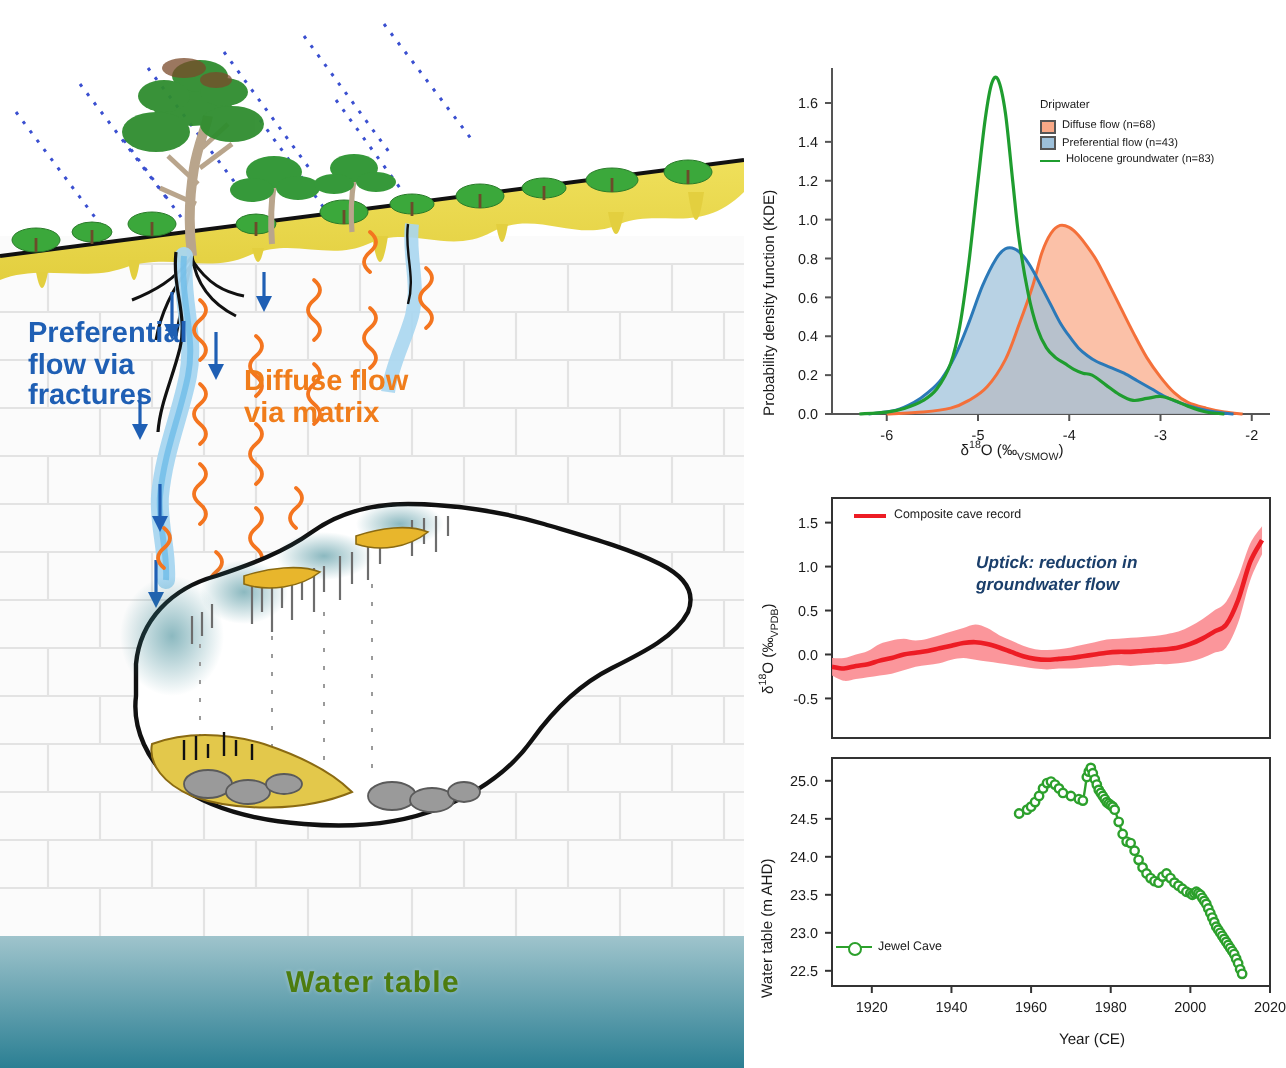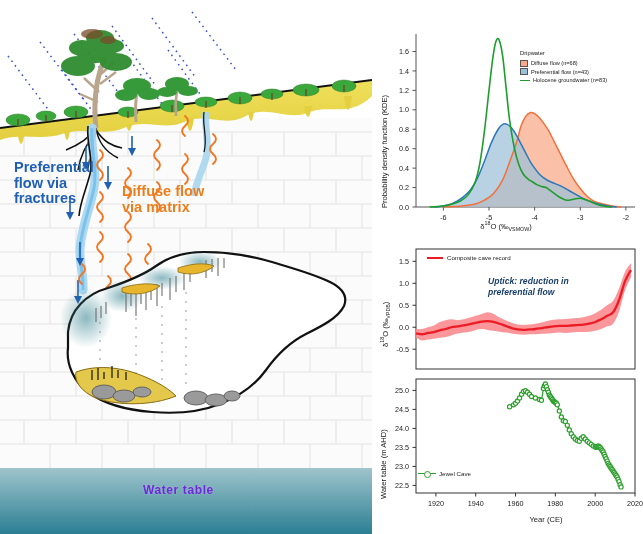--- a/index.html
+++ b/index.html
@@ -7,21 +7,21 @@
        font-family:"Liberation Sans",sans-serif;}
 
   
   #illus{position:absolute;left:0;top:0;width:372px;height:534px;overflow:hidden;background:#fff;}
   #illus svg{position:absolute;left:0;top:0;}
 
   
   .illus-label{position:absolute;font-weight:bold;line-height:1.08;}
   #label-pref{left:14px;top:160px;color:#1f5fb4;font-size:14.5px;width:104px;}
   #label-diff{left:122px;top:184px;color:#f07d1b;font-size:14.5px;width:104px;}
-  #label-wt{left:143px;top:484px;color:#6d28d9;font-size:12px;letter-spacing:.6px;
+  #label-wt{left:143px;top:484px;color:#4d7c0f;font-size:15px;letter-spacing:.6px;
             text-shadow:0 0 2px rgba(255,255,255,.35);}
 
   
   #charts{position:absolute;left:372px;top:0;width:271px;height:534px;background:#fff;}
 
   .panel{position:absolute;}
   .ax-label{position:absolute;font-size:7.6px;color:#1a1a1a;}
   .ax-label.vert{transform-origin:0 0;transform:rotate(-90deg);white-space:nowrap;}
 
   
@@ -495,21 +495,21 @@
         <text x="37" y="42.88571428571428" font-size="7.2" font-family="Liberation Sans, sans-serif" fill="#1a1a1a" text-anchor="end">1.0</text>
         <line x1="40.5" y1="18.307692307692307" x2="44" y2="18.307692307692307" stroke="#333" stroke-width="1"></line>
         <text x="37" y="20.907692307692308" font-size="7.2" font-family="Liberation Sans, sans-serif" fill="#1a1a1a" text-anchor="end">1.5</text>
         <path d="M44.00 86.00 C45.00 86.00,47.98 86.29,49.97 86.00 C51.96 85.71,53.95 84.83,55.95 84.24 C57.94 83.66,59.93 83.36,61.92 82.48 C63.91 81.60,65.90 79.85,67.89 78.97 C69.88 78.09,71.87 77.65,73.86 77.21 C75.85 76.77,77.85 76.33,79.84 76.33 C81.83 76.33,83.82 77.21,85.81 77.21 C87.80 77.21,89.79 76.77,91.78 76.33 C93.77 75.89,95.76 75.16,97.75 74.57 C99.75 73.99,101.74 73.40,103.73 72.81 C105.72 72.23,107.71 71.64,109.70 71.05 C111.69 70.47,113.68 69.30,115.67 69.30 C117.66 69.30,119.65 70.18,121.65 71.05 C123.64 71.93,125.63 73.55,127.62 74.57 C129.61 75.60,131.60 76.33,133.59 77.21 C135.58 78.09,137.57 79.11,139.56 79.85 C141.55 80.58,143.55 81.24,145.54 81.60 C147.53 81.97,149.52 82.04,151.51 82.04 C153.50 82.04,155.49 81.82,157.48 81.60 C159.47 81.38,161.46 81.09,163.45 80.73 C165.45 80.36,167.44 79.85,169.43 79.41 C171.42 78.97,173.41 78.53,175.40 78.09 C177.39 77.65,179.38 77.06,181.37 76.77 C183.36 76.48,185.35 76.48,187.35 76.33 C189.34 76.18,191.33 76.04,193.32 75.89 C195.31 75.74,197.30 75.60,199.29 75.45 C201.28 75.30,203.27 75.23,205.26 75.01 C207.25 74.79,209.25 74.50,211.24 74.13 C213.23 73.77,215.22 73.47,217.21 72.81 C219.20 72.15,221.19 71.20,223.18 70.18 C225.17 69.15,227.16 67.98,229.15 66.66 C231.15 65.34,233.14 63.73,235.13 62.26 C237.12 60.80,239.11 60.65,241.10 57.87 C243.09 55.08,245.08 50.40,247.07 45.56 C249.06 40.73,251.05 33.11,253.05 28.86 C255.04 24.61,258.02 21.53,259.02 20.07 L259.02 34.13 259.02 34.13 C258.02 36.33,255.04 41.60,253.05 47.32 C251.05 53.03,249.06 62.85,247.07 68.42 C245.08 73.99,243.09 78.23,241.10 80.73 C239.11 83.22,237.12 82.48,235.13 83.36 C233.14 84.24,231.15 85.27,229.15 86.00 C227.16 86.73,225.17 87.32,223.18 87.76 C221.19 88.20,219.20 88.42,217.21 88.64 C215.22 88.86,213.23 89.00,211.24 89.08 C209.25 89.15,207.25 89.00,205.26 89.08 C203.27 89.15,201.28 89.37,199.29 89.52 C197.30 89.66,195.31 89.96,193.32 89.96 C191.33 89.96,189.34 89.52,187.35 89.52 C185.35 89.52,183.36 89.81,181.37 89.96 C179.38 90.10,177.39 90.25,175.40 90.40 C173.41 90.54,171.42 90.69,169.43 90.84 C167.44 90.98,165.45 91.20,163.45 91.27 C161.46 91.35,159.47 91.20,157.48 91.27 C155.49 91.35,153.50 91.71,151.51 91.71 C149.52 91.71,147.53 91.49,145.54 91.27 C143.55 91.05,141.55 90.69,139.56 90.40 C137.57 90.10,135.58 89.81,133.59 89.52 C131.60 89.22,129.61 88.93,127.62 88.64 C125.63 88.34,123.64 88.05,121.65 87.76 C119.65 87.47,117.66 87.17,115.67 86.88 C113.68 86.59,111.69 86.00,109.70 86.00 C107.71 86.00,105.72 86.44,103.73 86.88 C101.74 87.32,99.75 88.20,97.75 88.64 C95.76 89.08,93.77 89.22,91.78 89.52 C89.79 89.81,87.80 89.96,85.81 90.40 C83.82 90.84,81.83 91.57,79.84 92.15 C77.85 92.74,75.85 93.47,73.86 93.91 C71.87 94.35,69.88 94.50,67.89 94.79 C65.90 95.08,63.91 95.38,61.92 95.67 C59.93 95.96,57.94 96.26,55.95 96.55 C53.95 96.84,51.96 97.72,49.97 97.43 C47.98 97.14,45.00 95.23,44.00 94.79 Z" fill="#fb8b90" fill-opacity="0.9" stroke="none"></path>
         <path d="M44.00 90.40 C45.00 90.54,47.98 91.35,49.97 91.27 C51.96 91.20,53.95 90.32,55.95 89.96 C57.94 89.59,59.93 89.52,61.92 89.08 C63.91 88.64,65.90 87.83,67.89 87.32 C69.88 86.81,71.87 86.51,73.86 86.00 C75.85 85.49,77.85 84.68,79.84 84.24 C81.83 83.80,83.82 83.66,85.81 83.36 C87.80 83.07,89.79 82.85,91.78 82.48 C93.77 82.12,95.76 81.60,97.75 81.16 C99.75 80.73,101.74 80.29,103.73 79.85 C105.72 79.41,107.71 78.82,109.70 78.53 C111.69 78.23,113.68 78.01,115.67 78.09 C117.66 78.16,119.65 78.53,121.65 78.97 C123.64 79.41,125.63 80.07,127.62 80.73 C129.61 81.38,131.60 82.19,133.59 82.92 C135.58 83.66,137.57 84.53,139.56 85.12 C141.55 85.71,143.55 86.15,145.54 86.44 C147.53 86.73,149.52 86.88,151.51 86.88 C153.50 86.88,155.49 86.59,157.48 86.44 C159.47 86.29,161.46 86.22,163.45 86.00 C165.45 85.78,167.44 85.41,169.43 85.12 C171.42 84.83,173.41 84.53,175.40 84.24 C177.39 83.95,179.38 83.58,181.37 83.36 C183.36 83.14,185.35 83.00,187.35 82.92 C189.34 82.85,191.33 83.00,193.32 82.92 C195.31 82.85,197.30 82.63,199.29 82.48 C201.28 82.34,203.27 82.19,205.26 82.04 C207.25 81.90,209.25 81.82,211.24 81.60 C213.23 81.38,215.22 81.16,217.21 80.73 C219.20 80.29,221.19 79.70,223.18 78.97 C225.17 78.23,227.16 77.36,229.15 76.33 C231.15 75.30,233.14 73.99,235.13 72.81 C237.12 71.64,239.11 71.93,241.10 69.30 C243.09 66.66,245.08 62.19,247.07 56.99 C249.06 51.79,251.05 43.07,253.05 38.09 C255.04 33.11,258.02 28.93,259.02 27.10" fill="none" stroke="#ed1c24" stroke-width="2.3"></path>
       </svg>
     <div id="legB">
       <span class="ln"></span>
       <span>Composite cave record</span>
     </div>
-    <div id="annB">Uptick: reduction in preferential flow</div>
+    <div id="annB">Uptick: reduction in groundwater flow</div>
     <div class="ax-label vert" style="left:7px;top:104px;">
       <span>δ</span><span class="sup">18</span><span>O (‰</span><span class="sub">VPDB</span><span>)</span>
     </div>
   </div>
 
   <div class="panel" id="panelC">
     <svg id="svgC" width="271" height="159">
         <rect x="44" y="4" width="219" height="114" fill="#fff" stroke="#333" stroke-width="1"></rect>
         <line x1="40.5" y1="110.40000000000003" x2="44" y2="110.40000000000003" stroke="#333" stroke-width="1"></line>
         <text x="37" y="113.00000000000003" font-size="7.2" font-family="Liberation Sans, sans-serif" fill="#1a1a1a" text-anchor="end">22.5</text>

